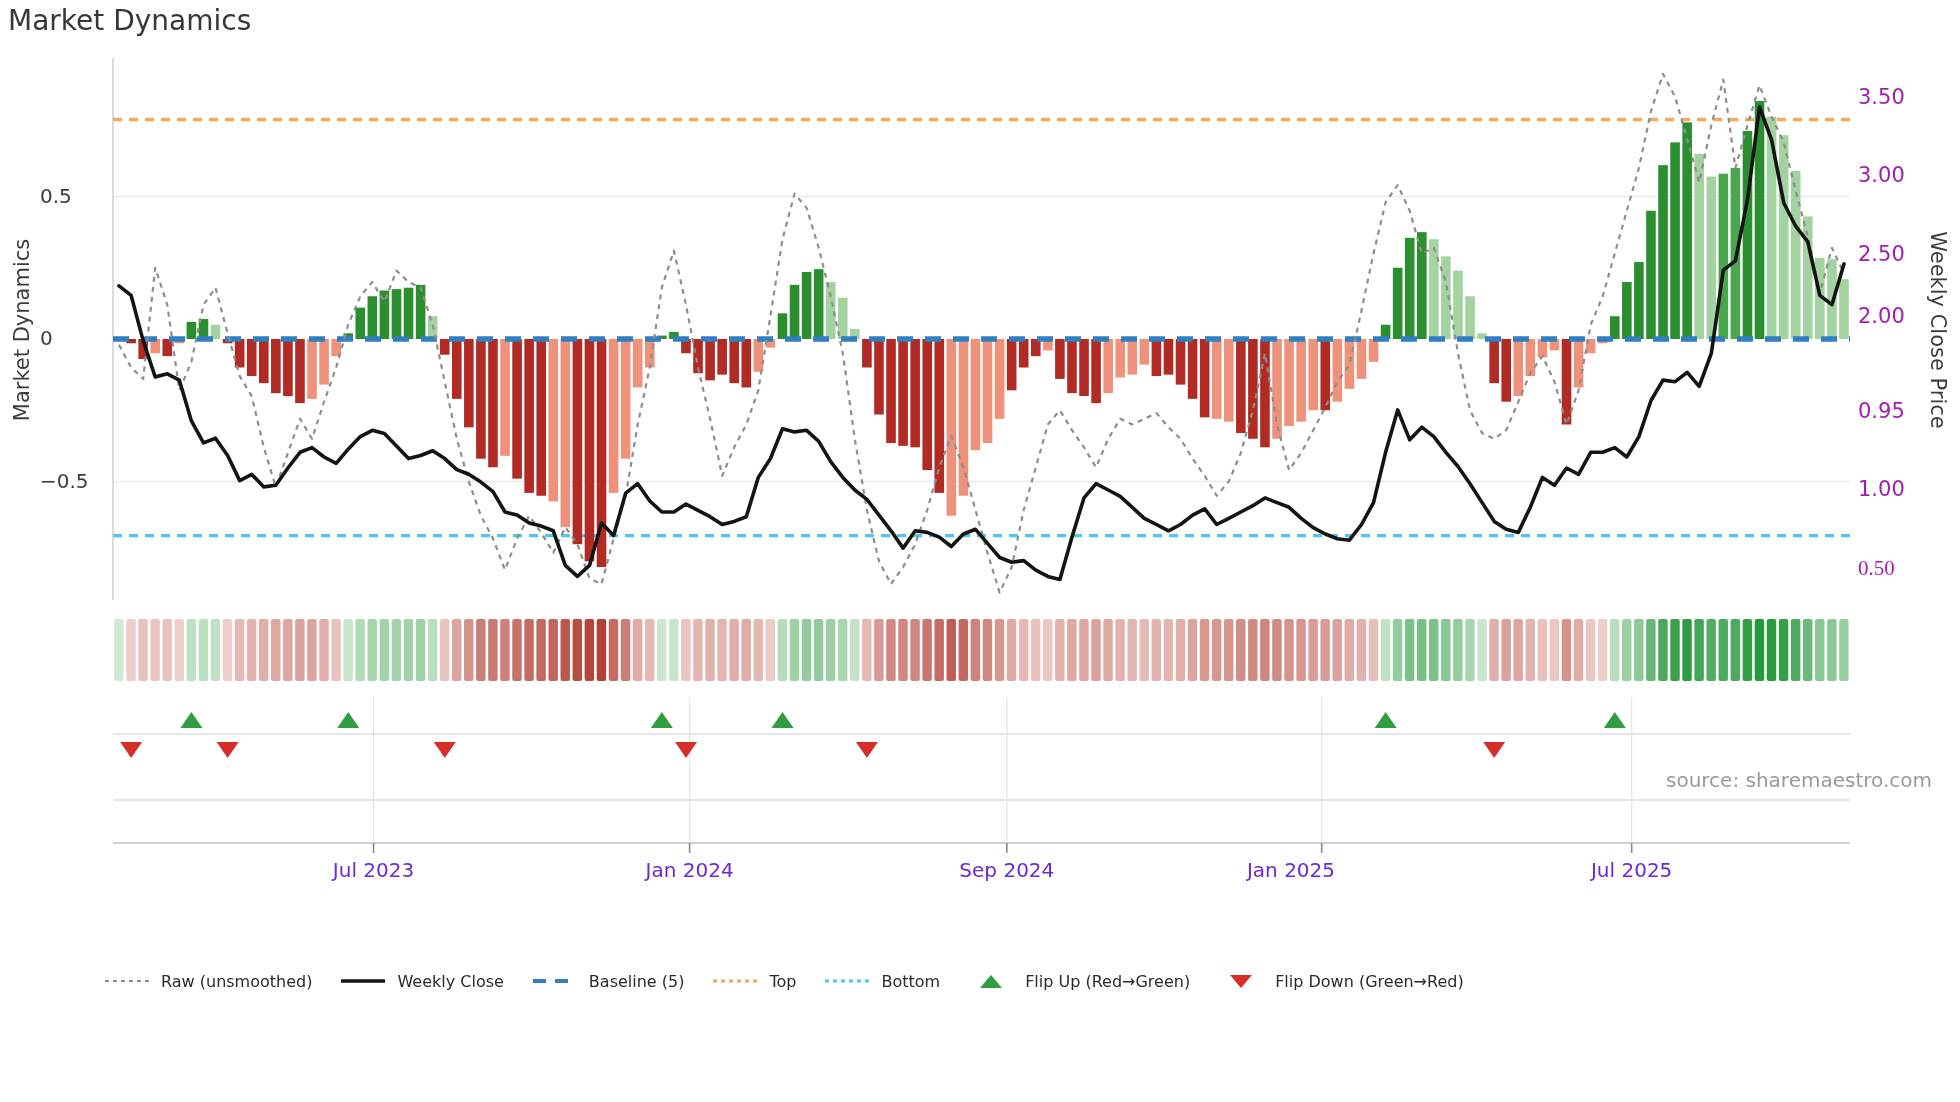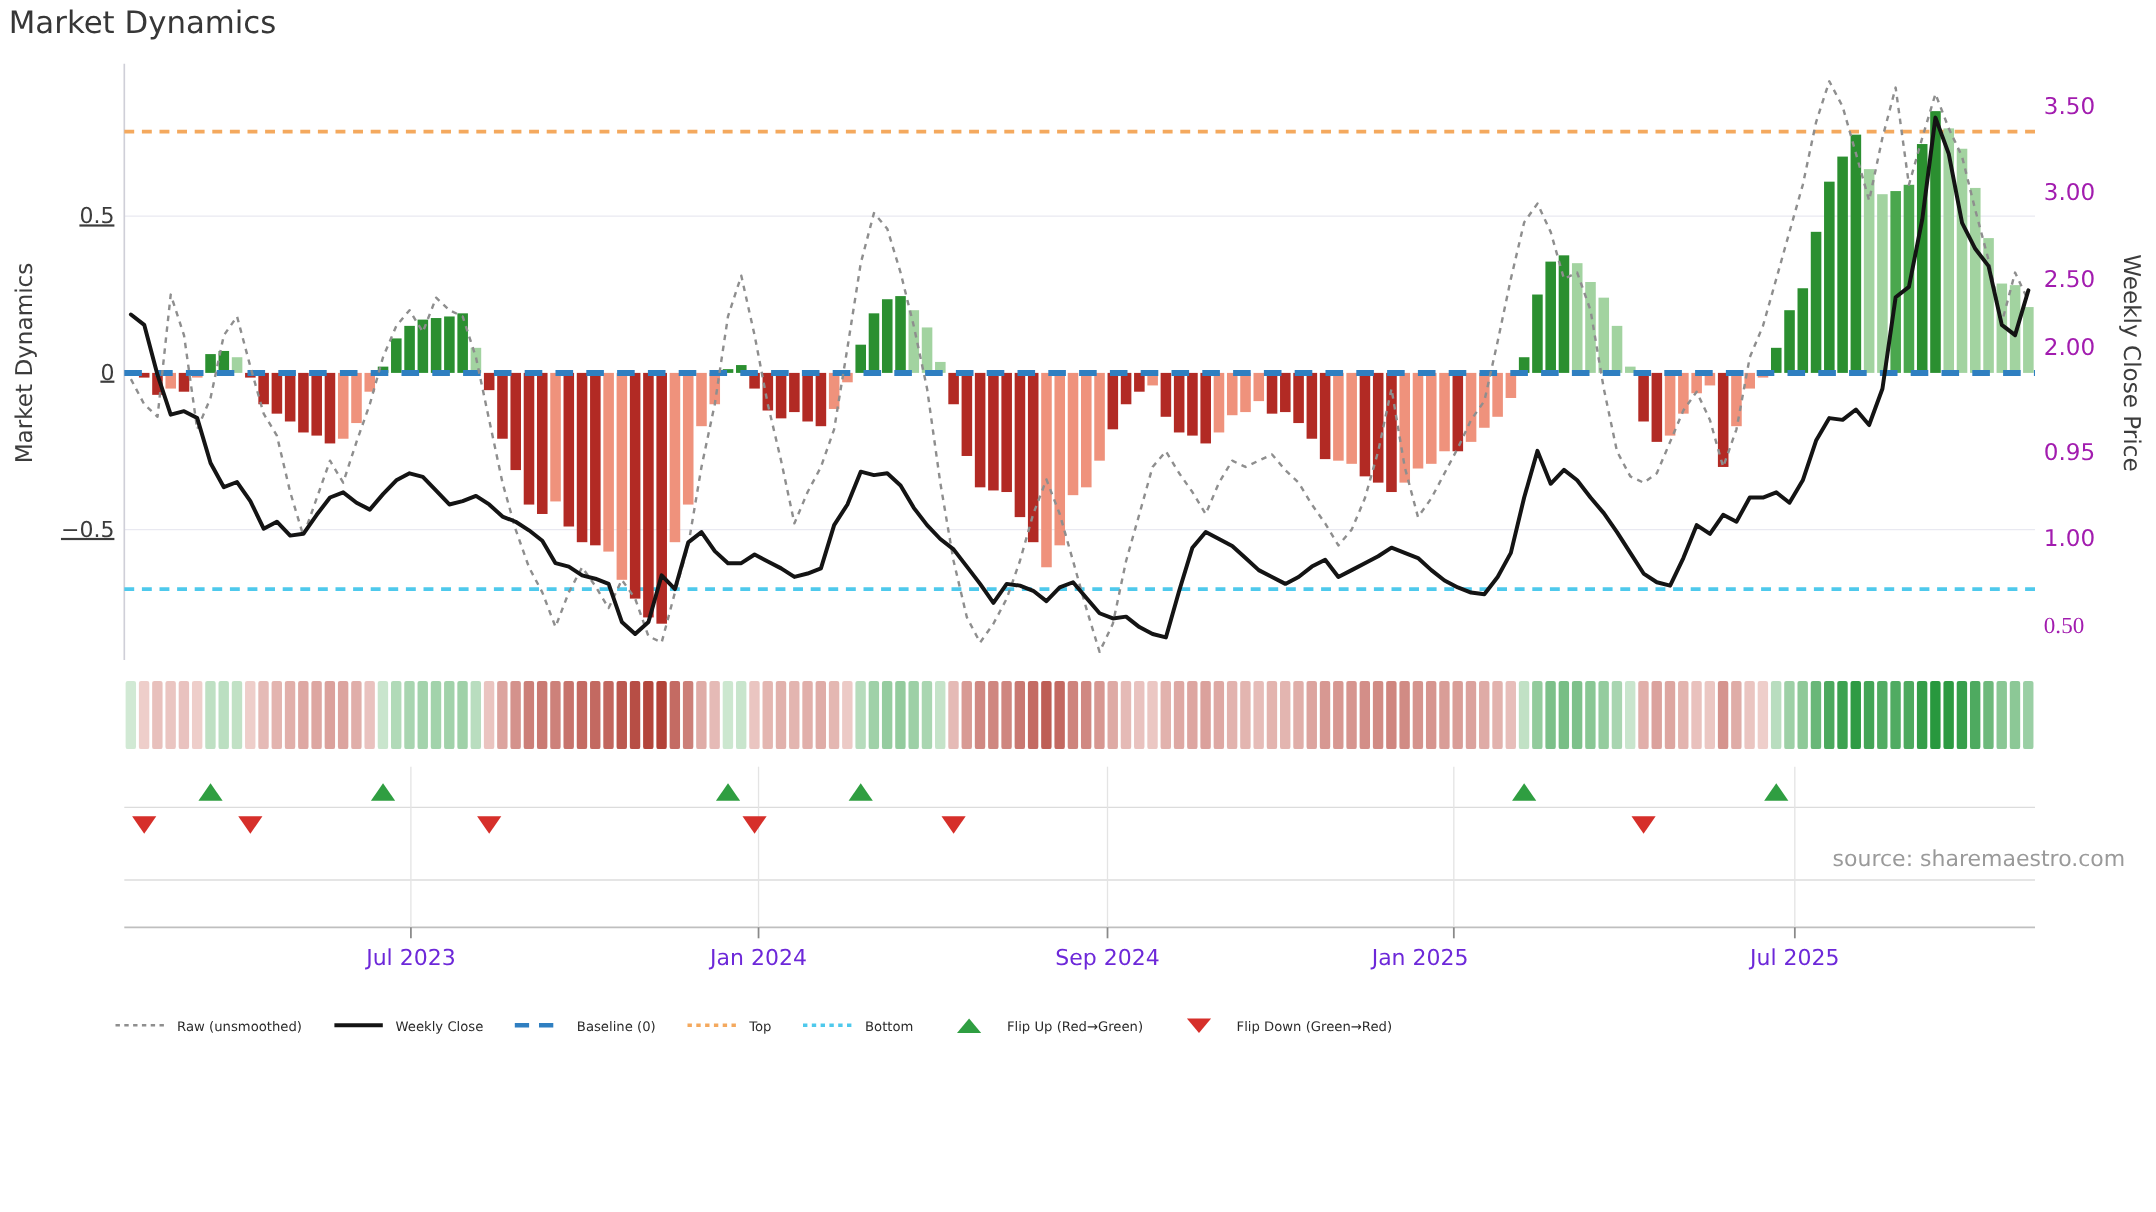--- a/index.html
+++ b/index.html
@@ -4,26 +4,26 @@
 <style>
   html,body{margin:0;padding:0;background:#fff;}
   .stage{position:relative;width:1960px;height:1102px;background:#ffffff;overflow:hidden;
          font-family:"DejaVu Sans","Liberation Sans",sans-serif;}
   .chart-svg{position:absolute;left:0;top:0;}
   .page-title{position:absolute;left:8px;top:4px;font-size:28px;color:#373737;}
   .ylabel-left{position:absolute;left:22px;top:330px;transform:translate(-50%,-50%) rotate(-90deg);
                font-size:21px;color:#3c3c3c;white-space:nowrap;}
   .ylabel-right{position:absolute;left:1938px;top:330px;transform:translate(-50%,-50%) rotate(90deg);
                 font-size:21px;color:#3c3c3c;white-space:nowrap;}
-  .ytick-left{position:absolute;width:64px;text-align:right;font-size:20px;color:#3c3c3c;text-decoration:underline;}
+  .ytick-left{position:absolute;width:64px;text-align:left;font-size:20px;color:#3c3c3c;}
   .ytick-right{position:absolute;left:1858px;font-size:21px;color:#a21caf;text-align:center;}
   .xtick{position:absolute;transform:translateX(-50%);font-size:20px;color:#6d28d9;white-space:nowrap;}
   .source-note{position:absolute;right:28px;top:768px;font-size:20px;color:#9a9a9a;}
   .legend{position:absolute;left:103px;top:924px;display:flex;align-items:center;gap:27px;}
-  .leg-item{display:flex;align-items:center;gap:10px;font-size:12px;color:#2b2b2b;white-space:nowrap;}
+  .leg-item{display:flex;align-items:center;gap:10px;font-size:16px;color:#2b2b2b;white-space:nowrap;margin-top:48px;}
   .leg-item svg{display:block;}
 </style>
 </head>
 <body>
 
 <div class="stage">
   <svg class="chart-svg" id="chart" width="1960" height="1102" viewBox="0 0 1960 1102">
       <line x1="113" x2="1850" y1="196.5" y2="196.5" stroke="#e9e9f1" stroke-width="1.3"></line>
       <line x1="113" x2="1850" y1="481.5" y2="481.5" stroke="#e9e9f1" stroke-width="1.3"></line>
       <line x1="113" x2="113" y1="58" y2="600" stroke="#cfcfd8" stroke-width="1.5"></line>
@@ -383,21 +383,21 @@
       <div class="leg-item">
         <svg width="48" height="17" viewBox="0 0 48 17">
           <line x1="2" y1="8" x2="46" y2="8" stroke="#141414" stroke-width="3.6"></line>
         </svg>
         <span>Weekly Close</span>
       </div>
       <div class="leg-item">
         <svg width="48" height="17" viewBox="0 0 48 17">
           <line x1="2" y1="8" x2="46" y2="8" stroke="#2f7fc1" stroke-width="4" stroke-dasharray="13 9"></line>
         </svg>
-        <span>Baseline (0)</span>
+        <span>Baseline (5)</span>
       </div>
       <div class="leg-item">
         <svg width="48" height="17" viewBox="0 0 48 17">
           <line x1="2" y1="8" x2="46" y2="8" stroke="#f4a95e" stroke-width="3.2" stroke-dasharray="4 4"></line>
         </svg>
         <span>Top</span>
       </div>
       <div class="leg-item">
         <svg width="48" height="17" viewBox="0 0 48 17">
           <line x1="2" y1="8" x2="46" y2="8" stroke="#4ec9ec" stroke-width="3.2" stroke-dasharray="4 4"></line>

